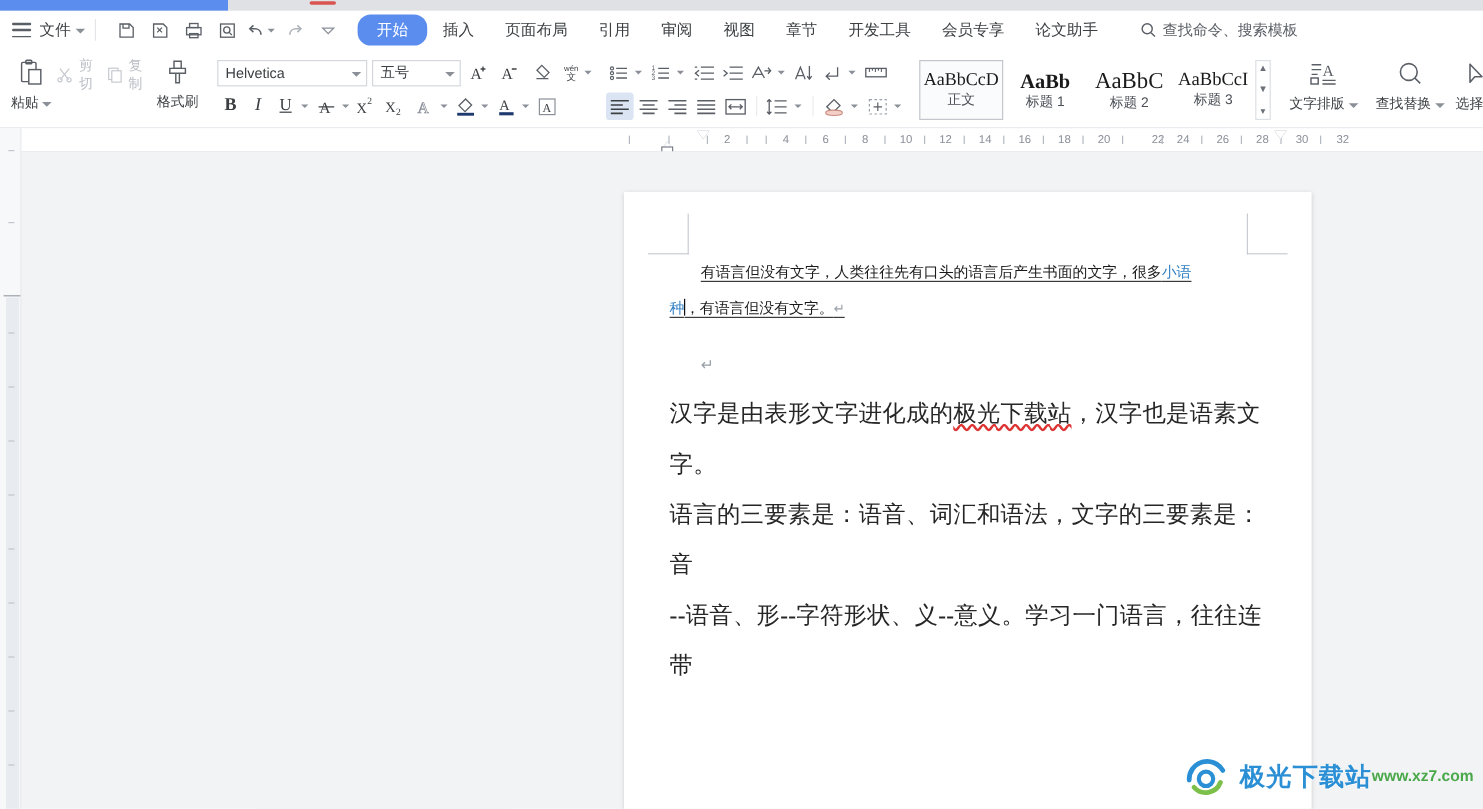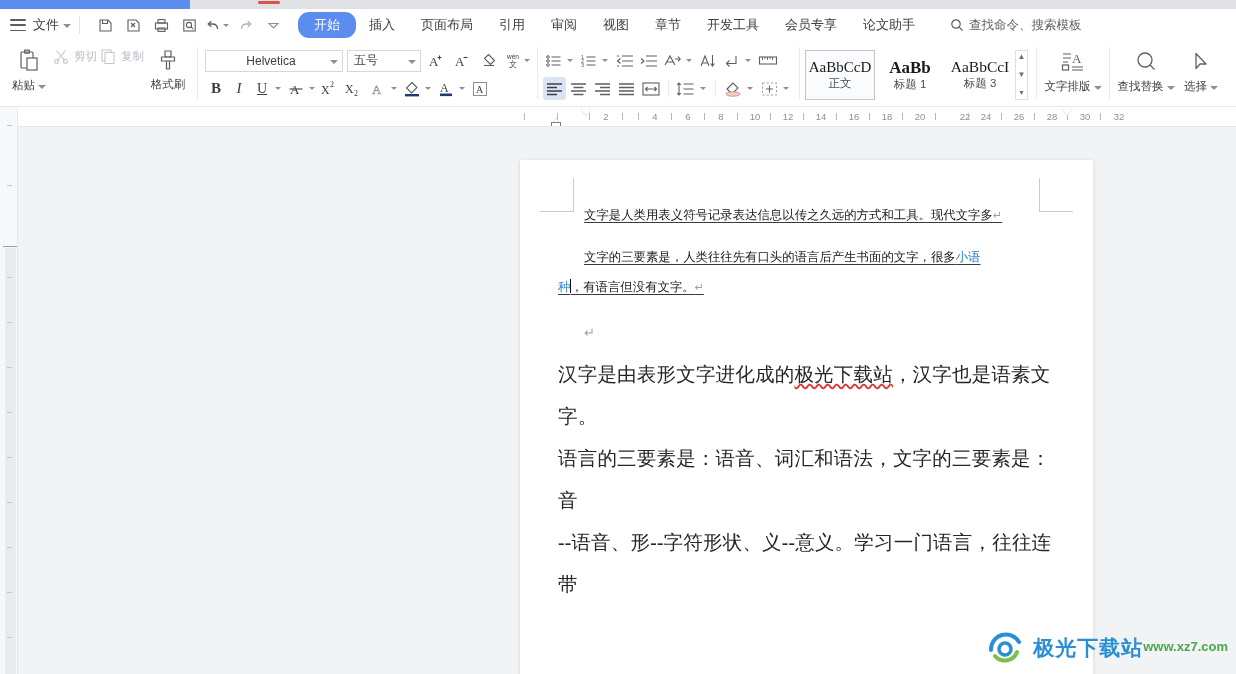--- a/index.html
+++ b/index.html
@@ -105,21 +105,21 @@
 
   
   .font-row1 { display: flex; align-items: center; gap: 4px; padding: 5px 0 0 2px; }
   .font-row2 { display: flex; align-items: center; gap: 1px; padding: 5px 0 0 2px; }
   .combo {
     height: 22px; border: 1px solid #d4d7dc; background: #fff;
     display: flex; align-items: center; padding: 0 4px 0 6px;
     font-size: 12px; color: #3c4043; cursor: pointer;
   }
   .combo .val { flex: 1; white-space: nowrap; overflow: hidden; }
-  .combo.font-name { width: 138px; text-align: center; }
+  .combo.font-name { width: 125px; }
   .combo.font-size { width: 74px; }
   .ibtn {
     min-width: 22px; height: 23px; display: flex; align-items: center;
     justify-content: center; border-radius: 3px; cursor: pointer;
     font-size: 13px; color: #3c4043; padding: 0 2px;
   }
   .ibtn.on { background: #dbe4f3; }
 
   
   .para-row { display: flex; align-items: center; gap: 1px; padding-top: 5px; }
@@ -626,20 +626,24 @@
 
   <div class="rgroup">
     <div class="styles">
       <div class="style-item s-zhengwen sel">
         <span class="smp">AaBbCcD</span>
         <span class="snm">正文</span>
       </div>
       <div class="style-item s-h1">
         <span class="smp">AaBb</span>
         <span class="snm">标题 1</span>
+      </div>
+      <div class="style-item s-h2">
+        <span class="smp">AaBbC</span>
+        <span class="snm">标题 2</span>
       </div>
       <div class="style-item s-h3">
         <span class="smp">AaBbCcI</span>
         <span class="snm">标题 3</span>
       </div>
       <div class="style-scroll">
         <span class="sc-btn">▲</span>
         <span class="sc-btn">▼</span>
         <span class="sc-btn">▾</span>
       </div>
@@ -758,25 +762,22 @@
         <i class="v" style="left:33px;top:0;height:34px;"></i>
         <i class="h" style="left:0;top:33px;width:34px;"></i>
       </div>
       <div class="mk" style="right:20px;top:18px;width:34px;height:34px;">
         <i class="v" style="left:0;top:0;height:34px;"></i>
         <i class="h" style="left:0;top:33px;width:34px;"></i>
       </div>
 
       <div class="page-body">
 
-        <div class="p-sm indent2">
-          <span>文字是人类用表义符号记录表达信息以传之久远的方式和工具。现代文字多</span><span class="pmark">↵</span>
-        </div>
         <div class="p-sm indent2" style="margin-top:12px;">
-          <span>文字的三要素是，人类往往先有口头的语言后产生书面的文字，很多</span><span class="blue">小语</span>
+          <span>有语言但没有文字，人类往往先有口头的语言后产生书面的文字，很多</span><span class="blue">小语</span>
         </div>
         <div class="p-sm">
           <span class="blue">种</span><span class="caret-bar"></span><span>，有语言但没有文字。</span><span class="pmark">↵</span>
         </div>
 
         <div class="empty-line" style="padding-left:26px;margin-top:16px;">
           <span>↵</span>
         </div>
 
         <div class="p-big" style="margin-top:6px;">

